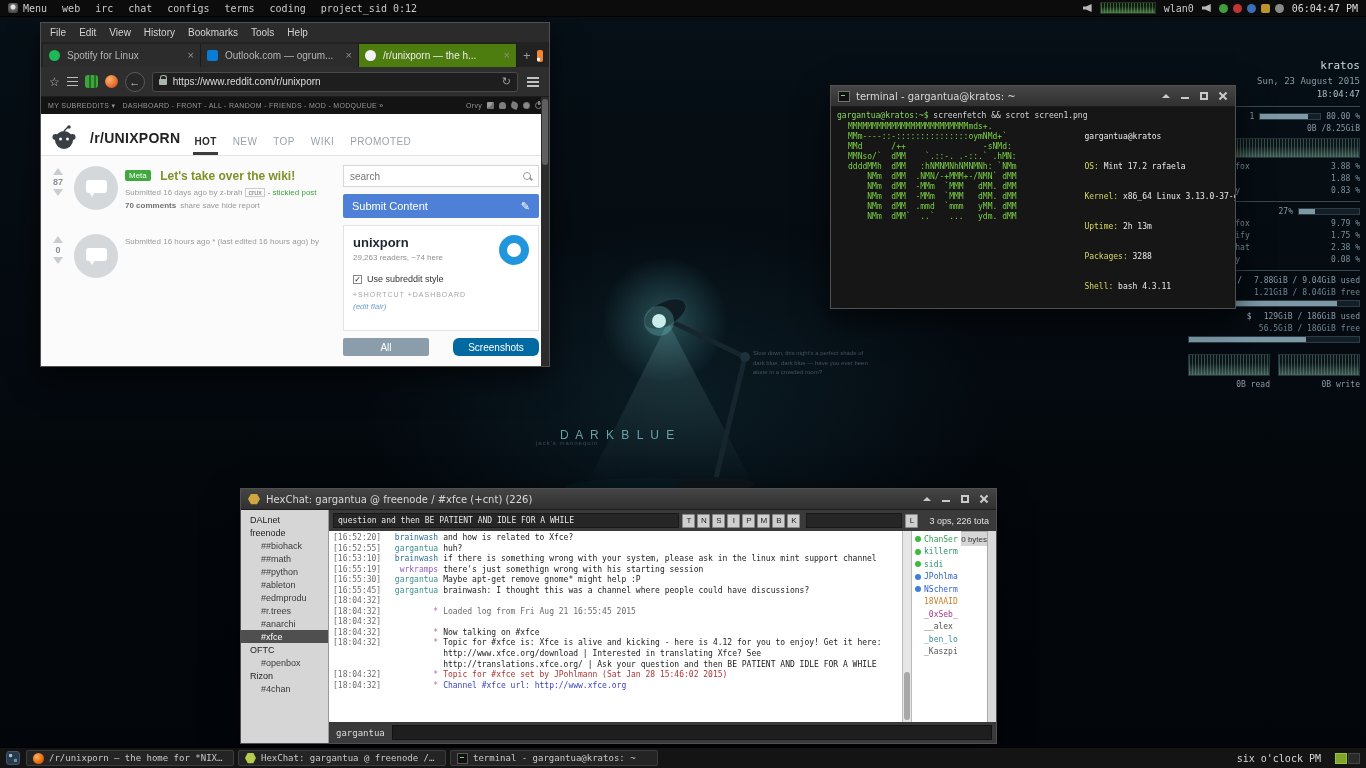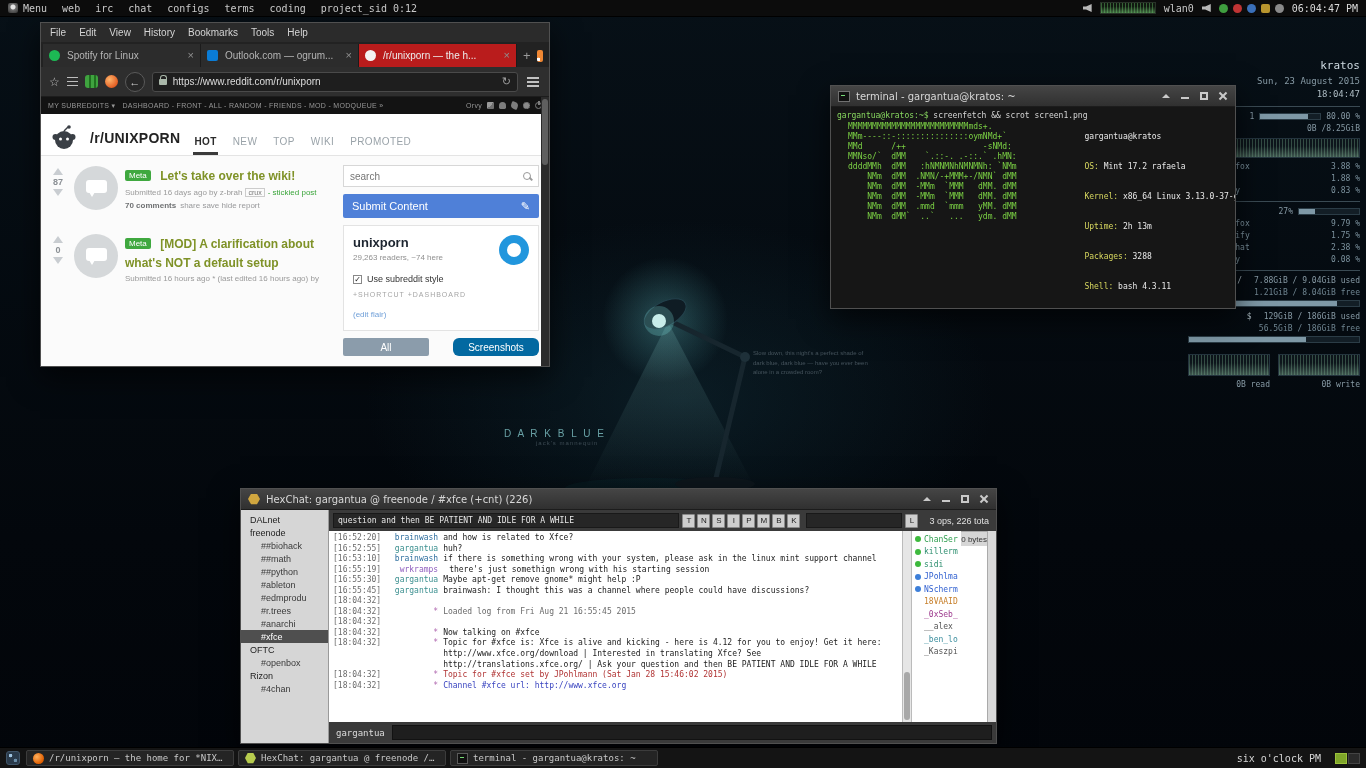--- a/index.html
+++ b/index.html
@@ -8,21 +8,21 @@
 
   
   .wall { position:absolute; inset:0;
     background:
       radial-gradient(circle 90px at 665px 320px, rgba(120,230,235,.28), transparent 70%),
       radial-gradient(ellipse 420px 240px at 680px 400px, rgba(25,70,85,.30), transparent 75%),
       linear-gradient(#071017,#03070c 70%,#02050a);
   }
   .lamp { position:absolute; left:500px; top:262px; }
   .wall-quote { position:absolute; left:753px; top:349px; width:150px; font-size:6px; line-height:1.6; color:#45535c; }
-  .wall-title { position:absolute; left:504px; top:428px; font-size:10px; letter-spacing:2px; color:#79b9bd; opacity:.85; }
+  .wall-title { position:absolute; left:560px; top:428px; font-size:12px; letter-spacing:2px; color:#79b9bd; opacity:.85; }
   .wall-sub { position:absolute; left:536px; top:440px; font-size:6px; letter-spacing:1px; color:#3d4b54; }
 
   
   .panel-top { position:absolute; top:0; left:0; right:0; height:17px; background:#0c0c0c; border-bottom:1px solid #000;
     display:flex; align-items:center; gap:15px; padding:0 8px; font:10px "DejaVu Sans Mono",monospace; color:#c9c9c9; z-index:50; }
   .p-menu { display:flex; align-items:center; gap:5px; }
   .menu-ico { width:10px; height:10px; border-radius:2px; background:radial-gradient(circle at 50% 40%, #e5e5e5 2px, #6b6b6b 3px, #2e2e2e); }
   .p-items { display:flex; gap:15px; }
   .p-right { margin-left:auto; display:flex; align-items:center; gap:8px; }
   .spk { width:9px; height:8px; background:#b8b8b8; clip-path:polygon(0 32%,38% 32%,100% 0,100% 100%,38% 68%,0 68%); }
@@ -87,21 +87,21 @@
   .term-ico { background:#101010; border:1px solid #707070; position:relative; }
   .term-ico::before { content:""; position:absolute; left:2px; top:3px; width:4px; height:1.5px; background:#74d974; }
   .hex-ico { background:#d0a63f; clip-path:polygon(25% 3%,75% 3%,100% 50%,75% 97%,25% 97%,0 50%); }
 
   
   .ff { left:40px; top:22px; width:510px; height:345px; overflow:hidden; display:flex; flex-direction:column; }
   .ff-menubar { height:19px; background:#2b2b2b; display:flex; align-items:center; gap:13px; padding:0 9px; font-size:10px; color:#d4d4d4; }
   .ff-tabs { height:25px; background:#222; display:flex; align-items:flex-end; padding:0 2px; }
   .tabs { display:flex; height:23px; }
   .tab { width:158px; background:#2c2c2c; color:#b4b4b4; font-size:10px; display:flex; align-items:center; gap:7px; padding:0 6px; border-right:1px solid #1b1b1b; overflow:hidden; }
-  .tab.active { background:#b91c1c; color:#ececec; }
+  .tab.active { background:#4d7c0f; color:#ececec; }
   .tab-title { white-space:nowrap; overflow:hidden; text-overflow:ellipsis; flex:1; }
   .tab-close { color:#8f8f8f; font-size:11px; line-height:1; }
   .tab-close::before { content:"×"; }
   .fav { width:11px; height:11px; border-radius:50%; flex:none; }
   .fav.spotify { background:#1db954; }
   .fav.outlook { background:#0a7cd6; border-radius:2px; }
   .fav.reddit { background:#f3f3f3; }
   .newtab { color:#9a9a9a; font-size:13px; margin:0 6px 4px; }
   .newtab::before { content:"+"; }
   .rss-ico { width:12px; height:12px; border-radius:2px; margin-bottom:5px; margin-left:auto; margin-right:4px;
@@ -172,21 +172,21 @@
   .sidecard { background:#fff; border:1px solid #e3e3e3; padding:9px; min-height:106px; }
   .card-top { display:flex; justify-content:space-between; }
   .cname { font-size:13px; font-weight:bold; color:#1d2530; }
   .creaders { font-size:8px; color:#8f8f8f; margin-top:3px; }
   .cicon { width:30px; height:30px; border-radius:50%; background:#2196dd; position:relative; flex:none; }
   .cicon::before { content:""; position:absolute; left:8px; top:8px; width:14px; height:14px; border-radius:50%; background:#fff; }
   .crow { display:flex; align-items:center; gap:5px; margin-top:9px; font-size:9px; color:#333; }
   .cbox { width:9px; height:9px; border:1px solid #888; background:#fff; font-size:8px; line-height:8px; text-align:center; color:#222; }
   .cbox::before { content:"✓"; }
   .cshort { font-size:7px; color:#a5a5a5; letter-spacing:1px; margin-top:7px; }
-  .cflair { font-size:8px; color:#6f9fd8; margin-top:12px; }
+  .cflair { font-size:8px; color:#6f9fd8; margin-top:4px;font-style:italic; }
   .filters { display:flex; gap:24px; }
   .fbtn { flex:1; height:18px; border-radius:2px; color:#fff; font-size:10px; display:flex; align-items:center; justify-content:center; }
   .fbtn.f-all { background:#8b9cab; }
   .fbtn.f-shots { background:#0369a1;border-radius:6px; }
   .ff-scroll { position:absolute; right:0; top:0; bottom:0; width:8px; background:#2b2b2b; }
   .ff-thumb { position:absolute; top:2px; left:1px; width:6px; height:66px; background:#5f5f5f; border-radius:3px; }
 
   
   .term { left:830px; top:85px; width:406px; height:224px; background:#161616; display:flex; flex-direction:column; }
   .term-body { flex:1; padding:4px 6px; font:8px/1.3 "DejaVu Sans Mono",monospace; color:#d6d6d6; overflow:hidden; }
@@ -461,24 +461,20 @@
           </div>
 
           <div class="post">
             <div class="vote">
               <span class="arr-up"></span>
               <span class="score">0</span>
               <span class="arr-down"></span>
             </div>
             <div class="thumb"></div>
             <div class="pbody">
-              <div>
-                <span class="ptag">Meta</span>
-                <span class="ptitle">[MOD] A clarification about what's NOT a default setup</span>
-              </div>
               <div class="pmeta">
                 <span>Submitted 16 hours ago * (last edited 16 hours ago) by</span><span class="sticky"></span>
               </div>
               <div class="pactions">
                 <span class="pc"></span><span></span>
               </div>
             </div>
           </div>
 
       </div>
@@ -644,21 +640,21 @@
 
             <div class="msg">
               <span class="mtime">[16:53:10]</span>
               <span class="mnick" style="color: rgb(47, 111, 159);">brainwash</span>
               <span class="mtext" style="color: rgb(26, 26, 26);">if there is something wrong with your system, please ask in the linux mint support channel</span>
             </div>
 
             <div class="msg">
               <span class="mtime">[16:55:19]</span>
               <span class="mnick" style="color: rgb(143, 95, 191);">wrkramps</span>
-              <span class="mtext" style="color: rgb(26, 26, 26); margin-left: 6px;">there's just somethign wrong with his starting session</span>
+              <span class="mtext" style="color: rgb(26, 26, 26);">there's just somethign wrong with his starting session</span>
             </div>
 
             <div class="msg">
               <span class="mtime">[16:55:30]</span>
               <span class="mnick" style="color: rgb(58, 143, 143);">gargantua</span>
               <span class="mtext" style="color: rgb(26, 26, 26);">Maybe apt-get remove gnome* might help :P</span>
             </div>
 
             <div class="msg">
               <span class="mtime">[16:55:45]</span>

